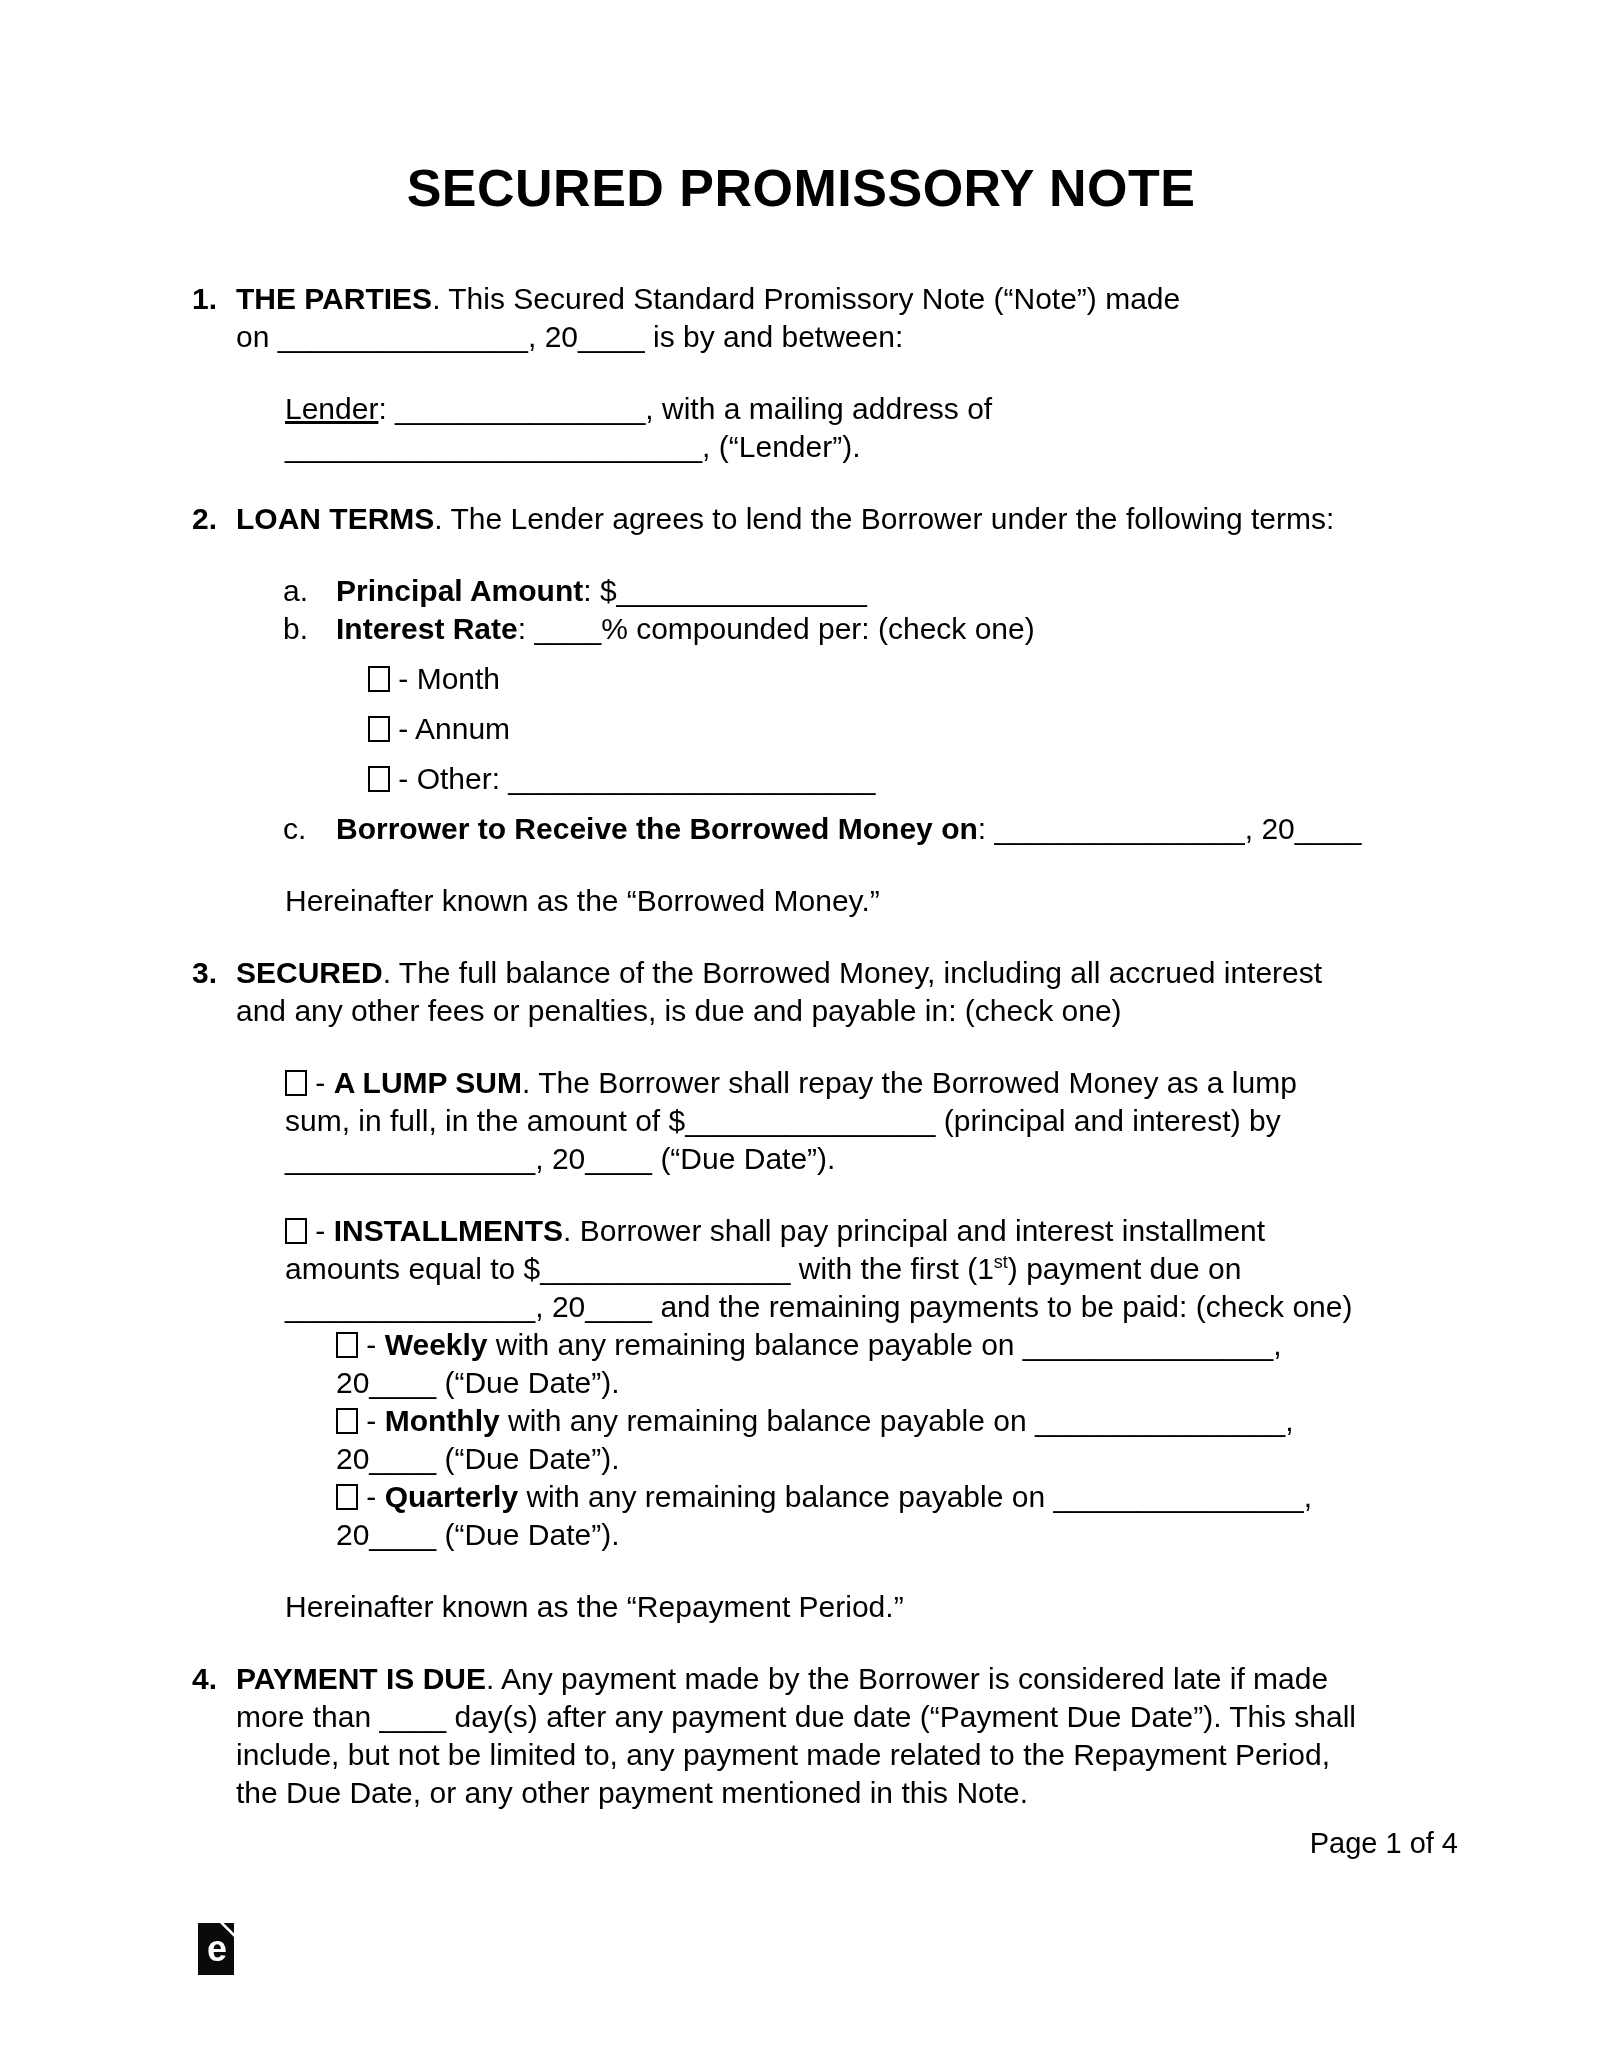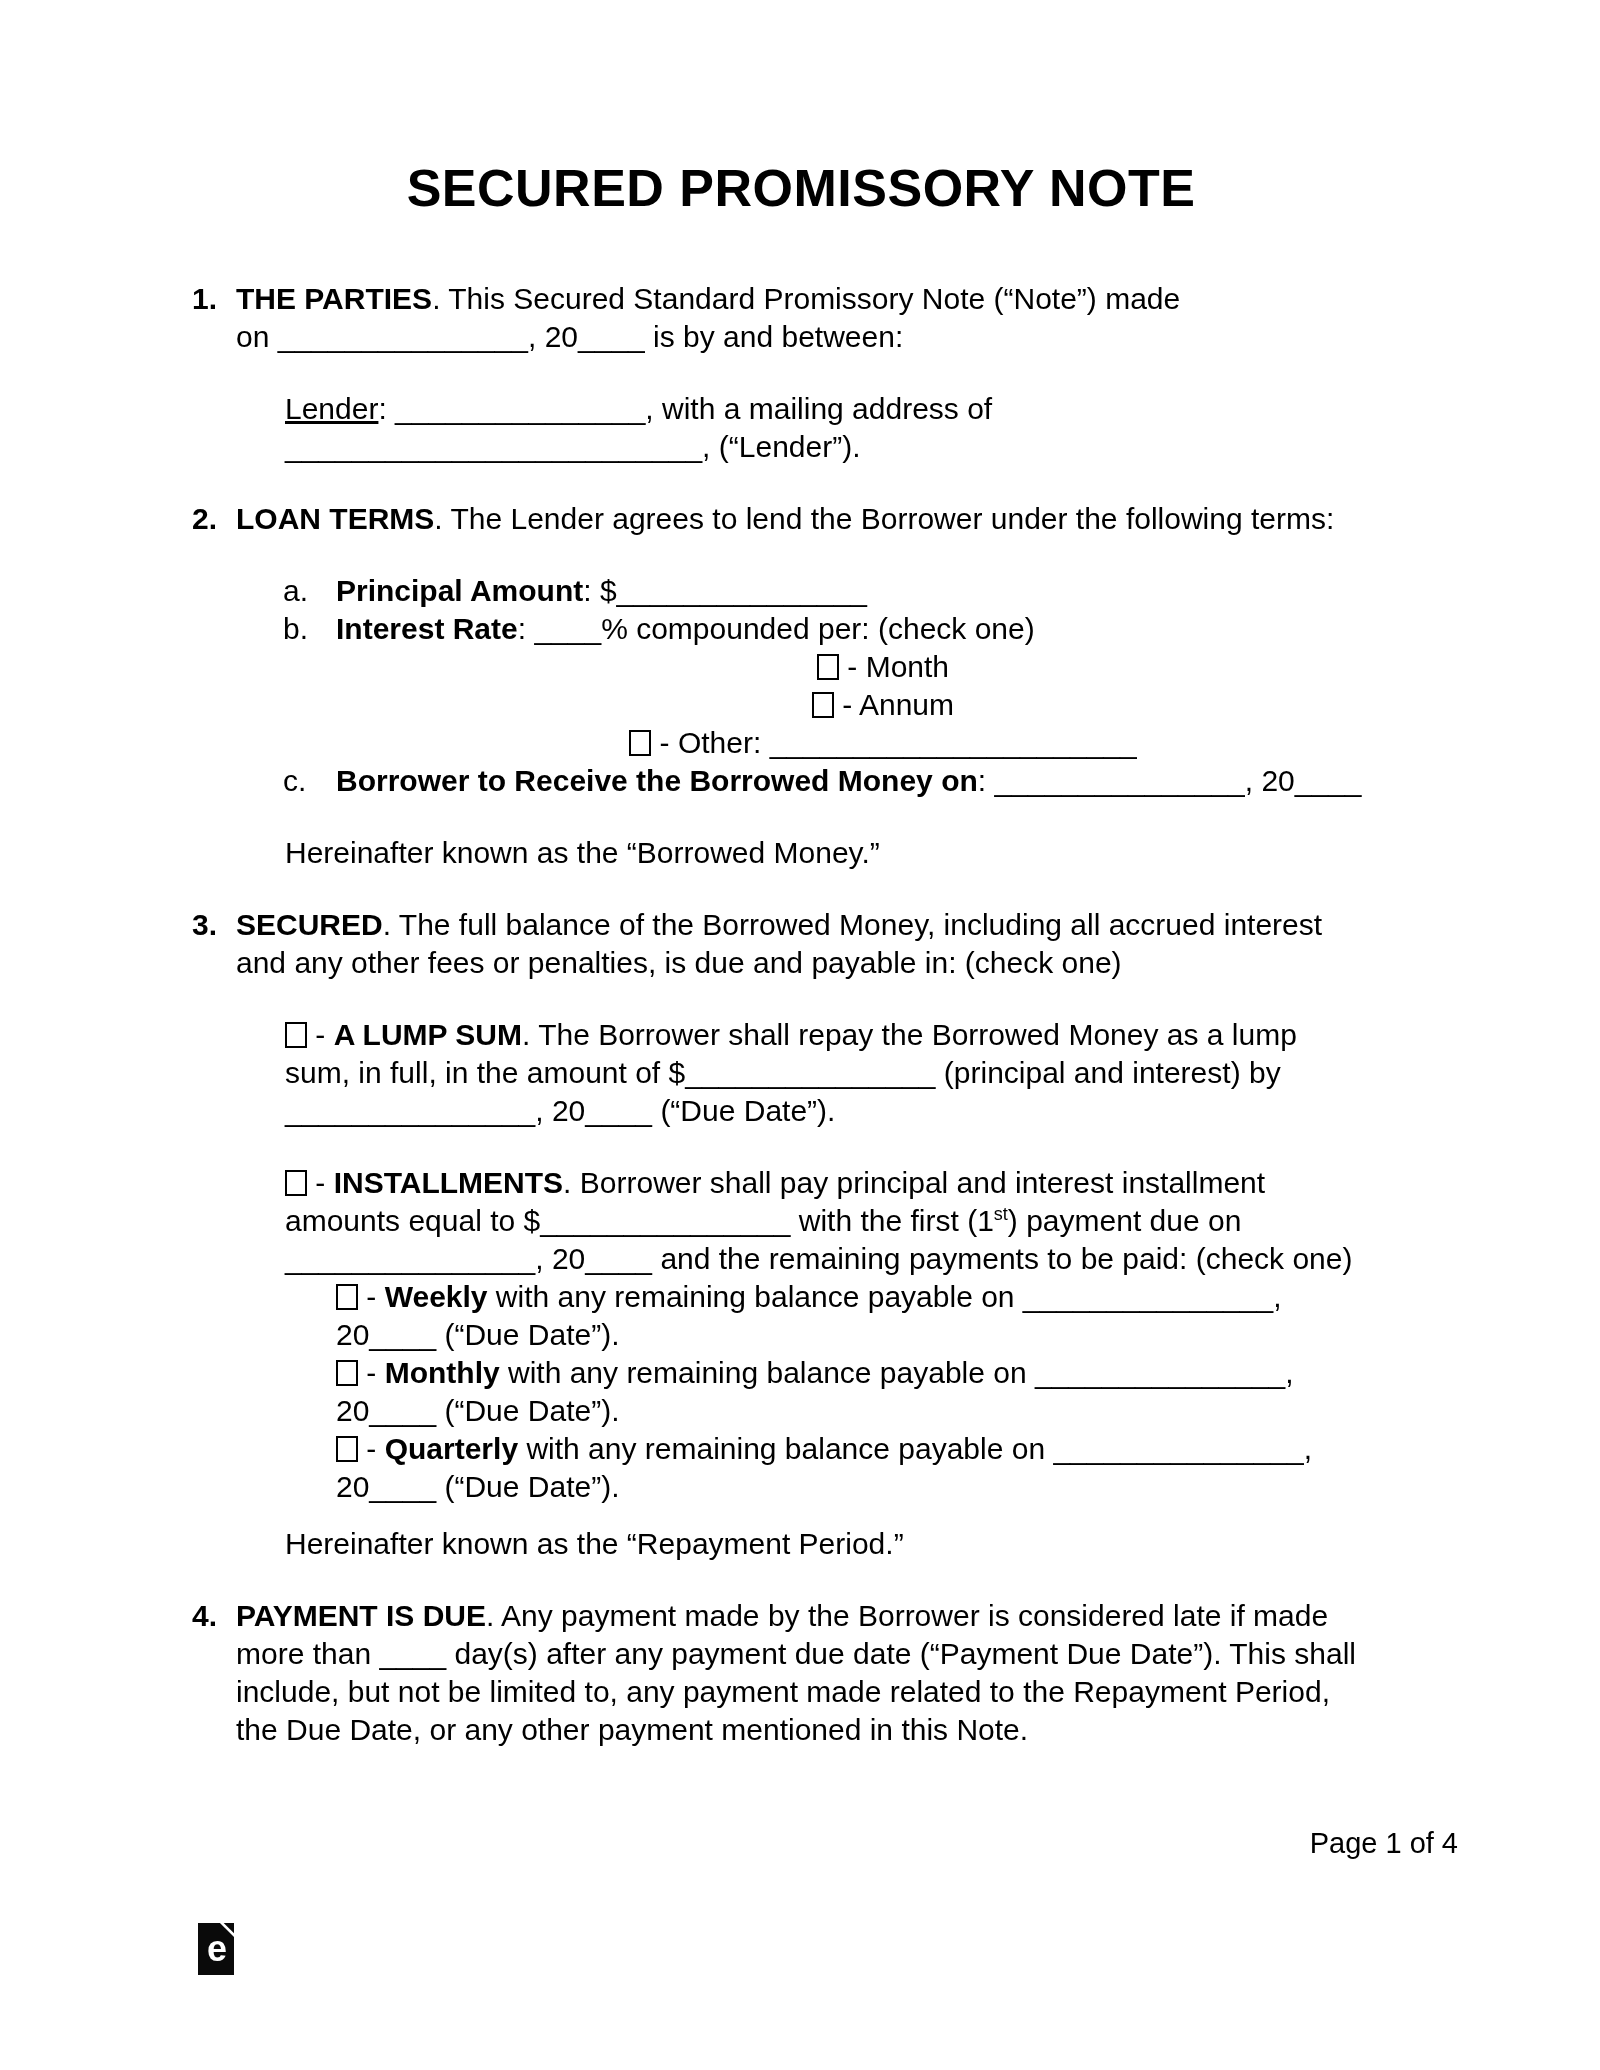--- a/index.html
+++ b/index.html
@@ -21,22 +21,22 @@
   .para{margin:0 0 34px 0;white-space:pre-wrap;}
   .ind{margin-left:49px;}
   .b{font-weight:bold;}
   .u{text-decoration:underline;}
   sup{font-size:0.6em;line-height:0;}
   .sublist{margin:0 0 34px 47px;}
   .li{display:flex;margin:0;}
   .li .letter{width:53px;flex-shrink:0;}
   .li .itext{white-space:pre-wrap;flex:1;min-width:0;}
   .opts{margin-left:73px;}
-  .opt{white-space:pre-wrap;margin:0;text-align:center;}
-  .freqs{margin:0 0 19px 100px;}
+  .opt{white-space:pre-wrap;margin:12px;}
+  .freqs{margin:0 0 34px 100px;}
   .freq{white-space:pre-wrap;margin:0;}
   .cb{
     display:inline-block;width:18px;height:22px;border:2px solid #000;
     vertical-align:-3px;background:#fff;
   }
   .logo{position:absolute;left:198px;top:1923px;width:36px;height:52px;}
   .logo .doc{
     position:absolute;left:0;top:0;width:36px;height:52px;background:#0a0a0a;
     clip-path:polygon(0 0,61% 0,100% 27%,100% 100%,0 100%);
   }

